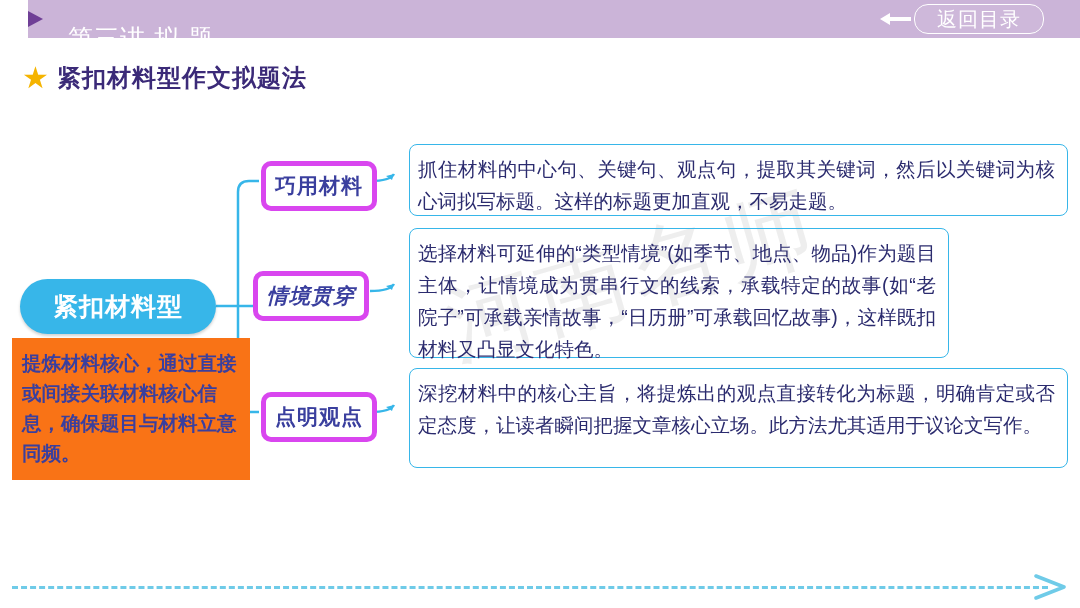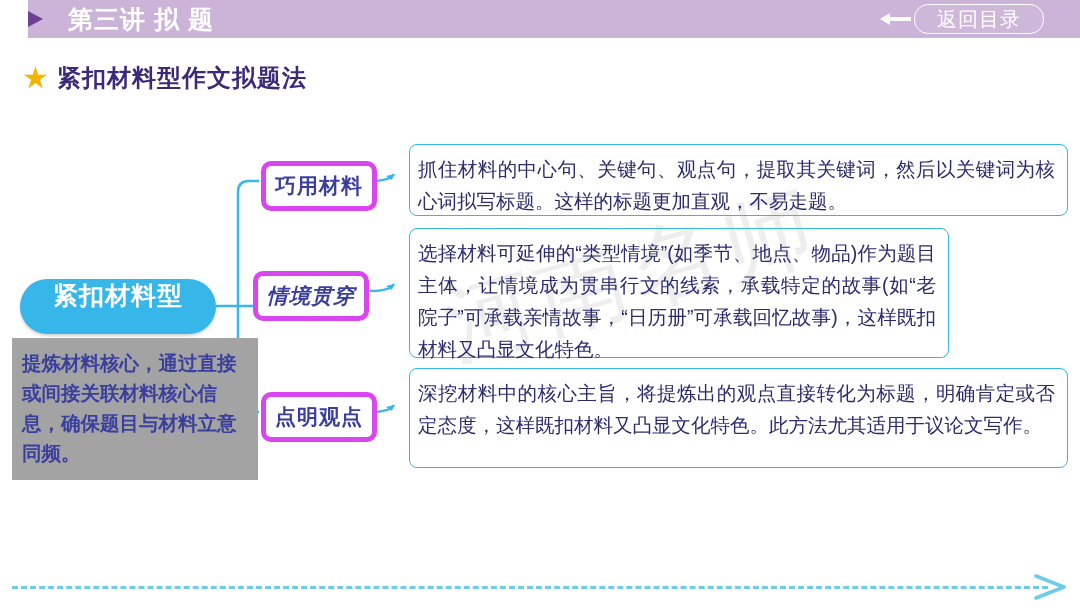--- a/index.html
+++ b/index.html
@@ -34,25 +34,25 @@
   .play-icon {
     position: absolute;
     left: 28px; top: 11px;
     width: 0; height: 0;
     border-left: 15px solid #6f3f96;
     border-top: 8px solid transparent;
     border-bottom: 8px solid transparent;
   }
   .header-title {
     position: absolute;
-    left: 68px; top: 3px;
+    left: 68px; top: 22px;
     font-size: 25px;
     color: #ffffff;
     letter-spacing: 1px;
-    font-weight: bold;
+    font-weight: normal;
     white-space: nowrap;
   }
   .return-btn {
     position: absolute;
     right: 36px; top: 4px;
     width: 128px; height: 28px;
     border: 1.5px solid #ffffff;
     border-radius: 14px;
     color: #ffffff;
     font-size: 20px;
@@ -90,35 +90,36 @@
   }
 
   
   .left-node {
     position: absolute;
     left: 20px; top: 279px;
     width: 196px; height: 55px;
     background: #37b6e9;
     border-radius: 28px;
     display: flex;
+    align-items: center;
     justify-content: center;
     box-shadow: 0 2px 3px rgba(0,0,0,0.18);
   }
   .left-node-text {
     color: #ffffff;
     font-size: 25px;
     font-weight: bold;
     letter-spacing: 1px;
   }
   .left-desc {
     position: absolute;
     left: 12px; top: 338px;
     width: 228px;
-    padding: 10px 8px 12px 10px;
-    background: #a3a3a3;
+    padding: 10px 0 12px 10px;
+    background: #f97316;
     color: #3a3f9e;
     font-size: 19.5px;
     line-height: 30px;
     font-weight: bold;
     letter-spacing: 0px;
   }
 
   
   .branch-label {
     position: absolute;
@@ -229,18 +230,18 @@
   <span class="left-node-text">紧扣材料型</span>
 </div>
 <div class="left-desc">提炼材料核心，通过直接或间接关联材料核心信息，确保题目与材料立意同频。</div>
 
 <div class="branch-label" id="branch-label-0">巧用材料</div>
 <div class="branch-label" id="branch-label-1">情境贯穿</div>
 <div class="branch-label" id="branch-label-2">点明观点</div>
 
 <div class="content-box" id="content-box-0">抓住材料的中心句、关键句、观点句，提取其关键词，然后以关键词为核心词拟写标题。这样的标题更加直观，不易走题。</div>
 <div class="content-box" id="content-box-1">选择材料可延伸的“类型情境”(如季节、地点、物品)作为题目主体，让情境成为贯串行文的线索，承载特定的故事(如“老院子”可承载亲情故事，“日历册”可承载回忆故事)，这样既扣材料又凸显文化特色。</div>
-<div class="content-box" id="content-box-2">深挖材料中的核心主旨，将提炼出的观点直接转化为标题，明确肯定或否定态度，这样既扣材料又凸显文化特色。此方法尤其适用于议论文写作。</div>
+<div class="content-box" id="content-box-2">深挖材料中的核心主旨，将提炼出的观点直接转化为标题，明确肯定或否定态度，让读者瞬间把握文章核心立场。此方法尤其适用于议论文写作。</div>
 
 <div class="footer-line"></div>
 <svg class="footer-arrow" viewBox="0 0 34 30">
   <path d="M2 4 L30 15 L2 26" stroke="#6fcbe8" stroke-width="3.5" fill="none" stroke-linecap="round" stroke-linejoin="round"></path>
 </svg>
 
 </body></html>

